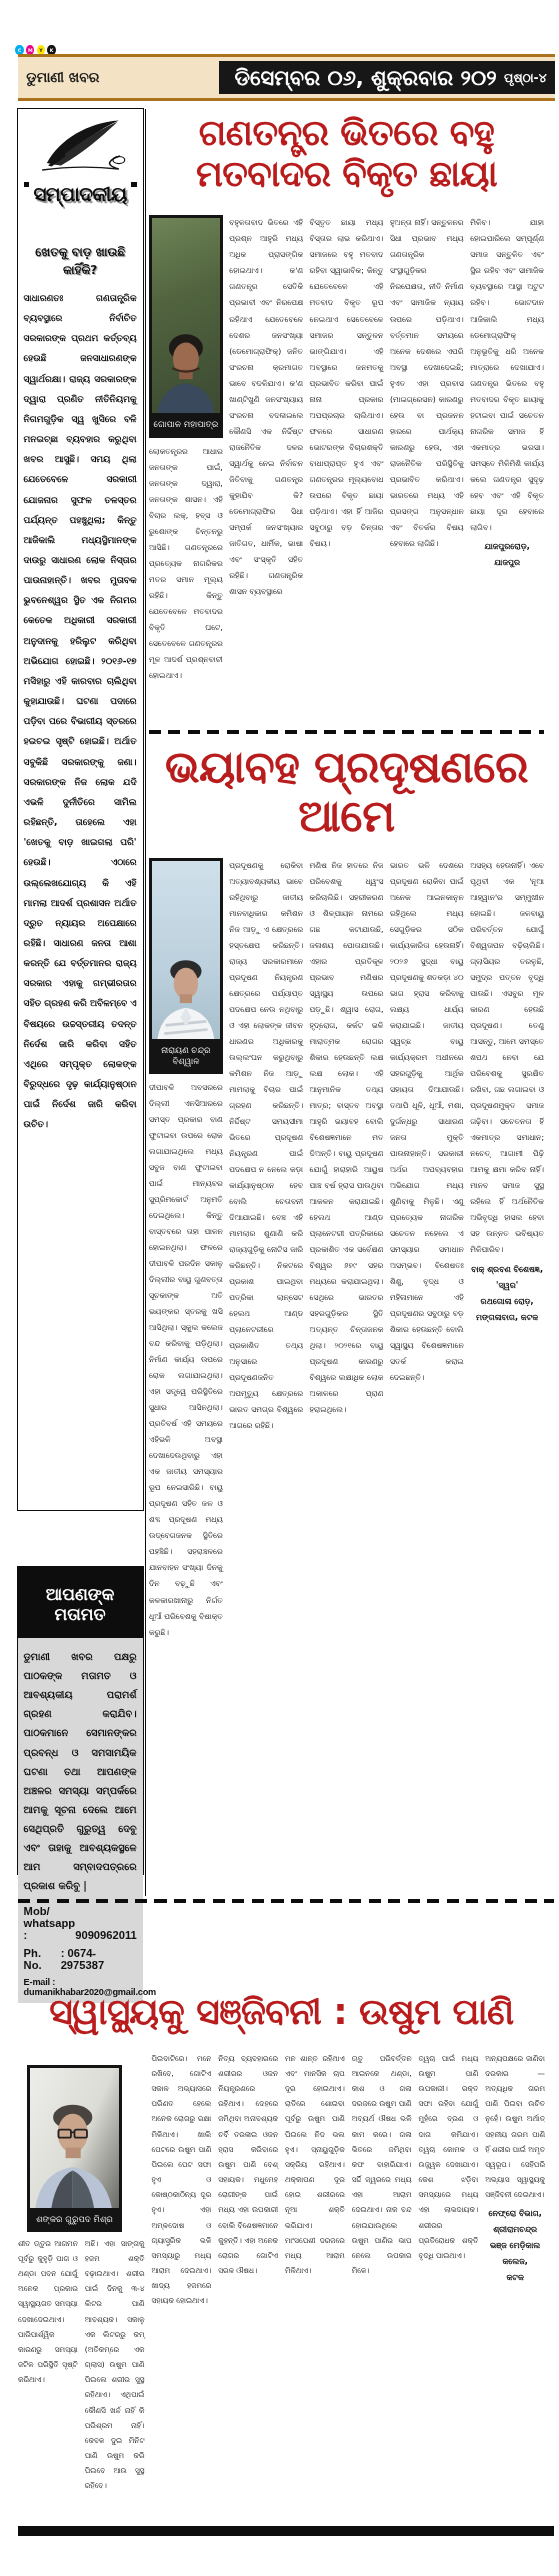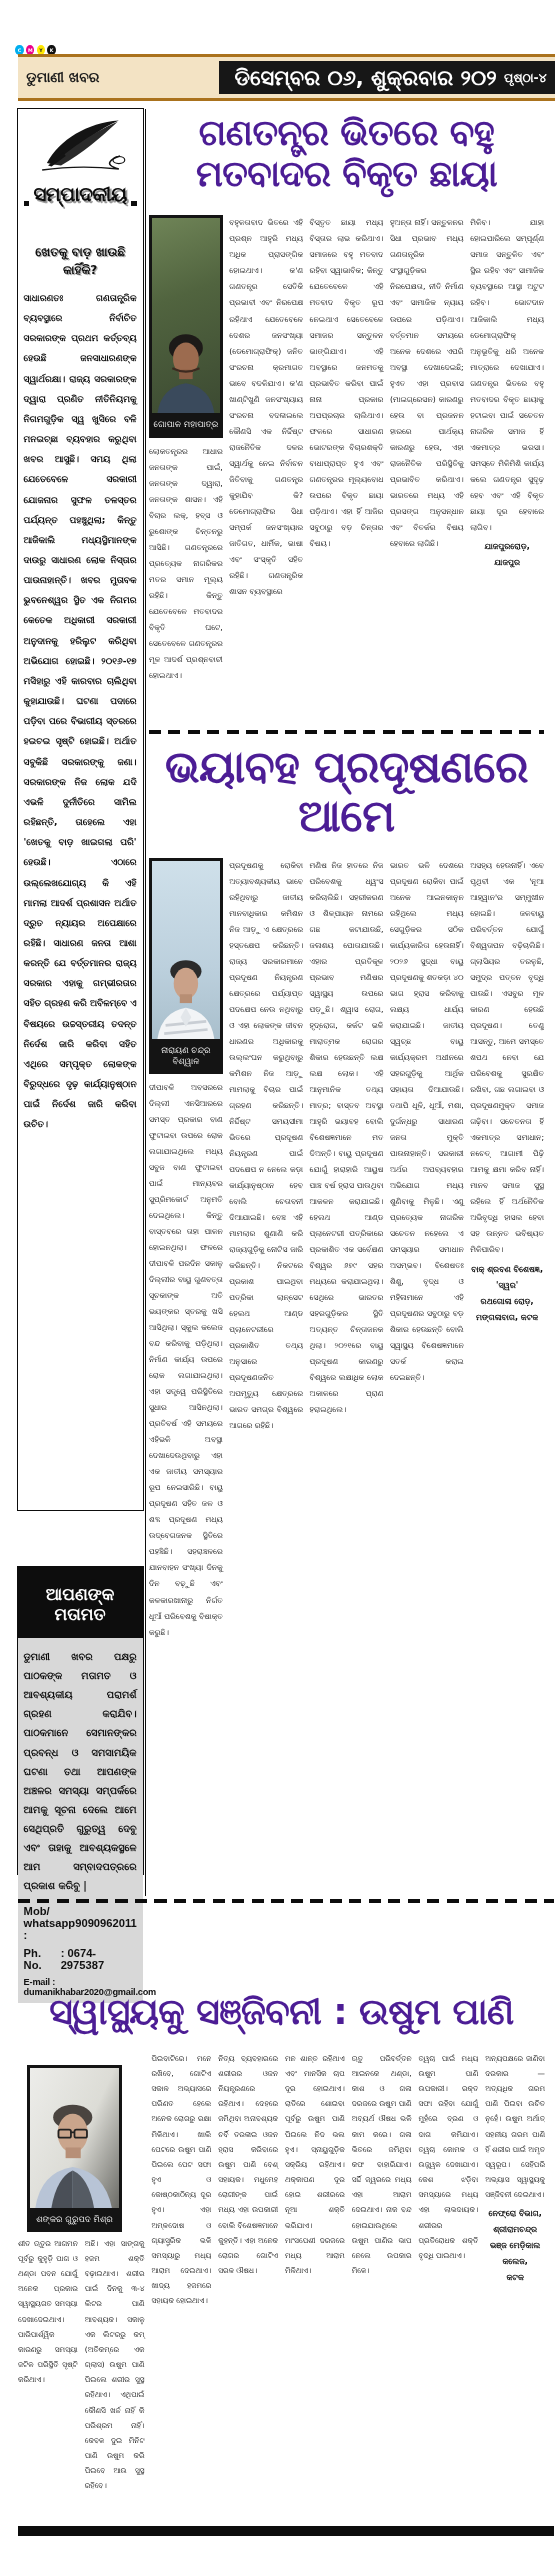--- a/index.html
+++ b/index.html
@@ -28,44 +28,44 @@
                    color:#fff; display:flex; align-items:center; padding:0 8.3px; }
   .mh-page { font-size:12.4px; font-weight:bold; }
 
   
   .vrule { position:absolute; left:145px; top:109px; width:1.2px; height:1787px; background:#0d0d0d; }
 
   
   .edit-box { position:absolute; left:16.6px; top:108px; width:127px; height:1403px;
               border:1.8px solid #0d0d0d; background:#fff; padding:6px 6px 0 6px; }
   .quill-wrap { text-align:center; margin-top:2.4px; }
-  .edit-title-row { display:flex; align-items:flex-end; justify-content:center; gap:4.7px; margin-top:3.6px; }
+  .edit-title-row { display:flex; align-items:flex-start; justify-content:center; gap:4.7px; margin-top:3.6px; }
   .edit-dash { width:18px; height:5.3px; background:#0d0d0d; }
   .edit-title { font-size:20px; font-weight:bold; letter-spacing:-0.6px;
                 text-shadow:1.8px 1.8px 0 #9a9a9a; white-space:nowrap; }
   .edit-headline { margin-top:37px; text-align:center; font-size:12px; font-weight:bold;
                    line-height:1.5; text-shadow:1.2px 1.2px 0 #b5b5b5; }
   .edit-body { margin-top:9px; font-size:9px; font-weight:bold; line-height:2.24;
                text-align:justify; word-break:break-word; }
 
   
   .opinion-box { position:absolute; left:16.6px; top:1566px; width:127px; height:309px;
                  border:1.8px solid #0d0d0d; background:#0d0d0d; display:flex; flex-direction:column; }
   .opinion-head { background:#0d0d0d; color:#fff; text-align:center; padding:16.6px 2.4px 14px 2.4px; }
   .opinion-title { font-size:17px; font-weight:bold; }
   .opinion-body { background:#d8d8d8; flex:1; padding:9.5px 6px 6px 6px; }
   .opinion-text { font-size:9.8px; font-weight:bold; line-height:1.95; text-align:justify; }
   .contact { margin-top:9.5px; font-family:"Liberation Sans", sans-serif; color:#111; }
-  .contact-row { display:flex; justify-content:space-between; align-items:center;
+  .contact-row { display:flex; justify-content:space-between; align-items:flex-end;
                  font-weight:bold; font-size:11.2px; margin-bottom:6px; }
   .contact-email { font-weight:bold; font-size:9.2px; letter-spacing:-0.2px; }
 
   
   .article { position:absolute; }
-  .a-headline { text-align:center; font-weight:bold; letter-spacing:-0.6px; color:#4c1d95; }
+  .a-headline { text-align:center; font-weight:bold; letter-spacing:-0.6px; color:#b91c1c; }
   .cols { display:flex; gap:6.5px; }
   .col { flex:1; font-size:7.7px; line-height:2.08; text-align:justify; word-break:break-word; }
 
   .a1 { left:149px; top:111px; width:395px; }
   .a1 .a-headline { font-size:36px; line-height:1.12; padding:2.4px 0 6px 0; }
   .a1 .cols { margin-top:15.4px; height:474px; overflow:hidden; }
 
   .divider { height:4.1px; background:repeating-linear-gradient(90deg,#0d0d0d 0 12px,transparent 12px 19.5px); }
   .div1 { position:absolute; left:149px; top:730px; width:395px; }
   .div2 { position:absolute; left:18px;  top:1899px; width:536px; }

